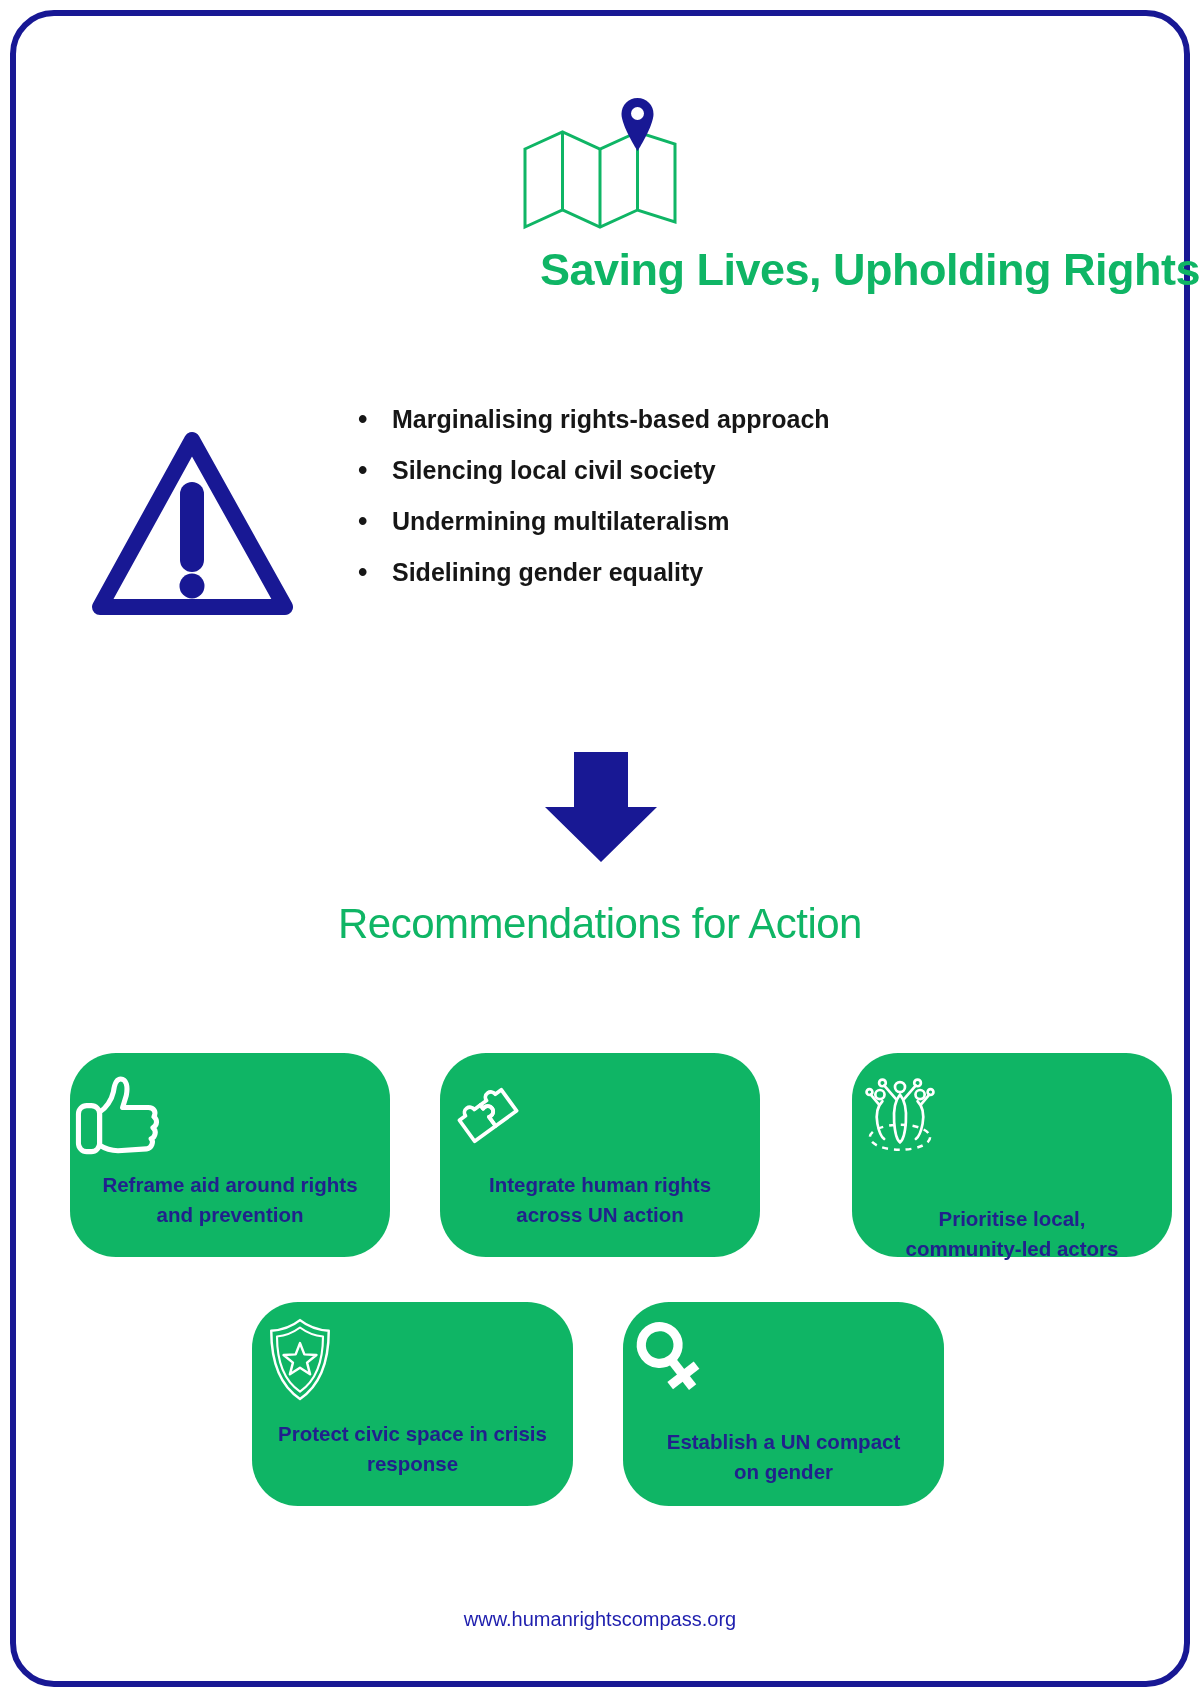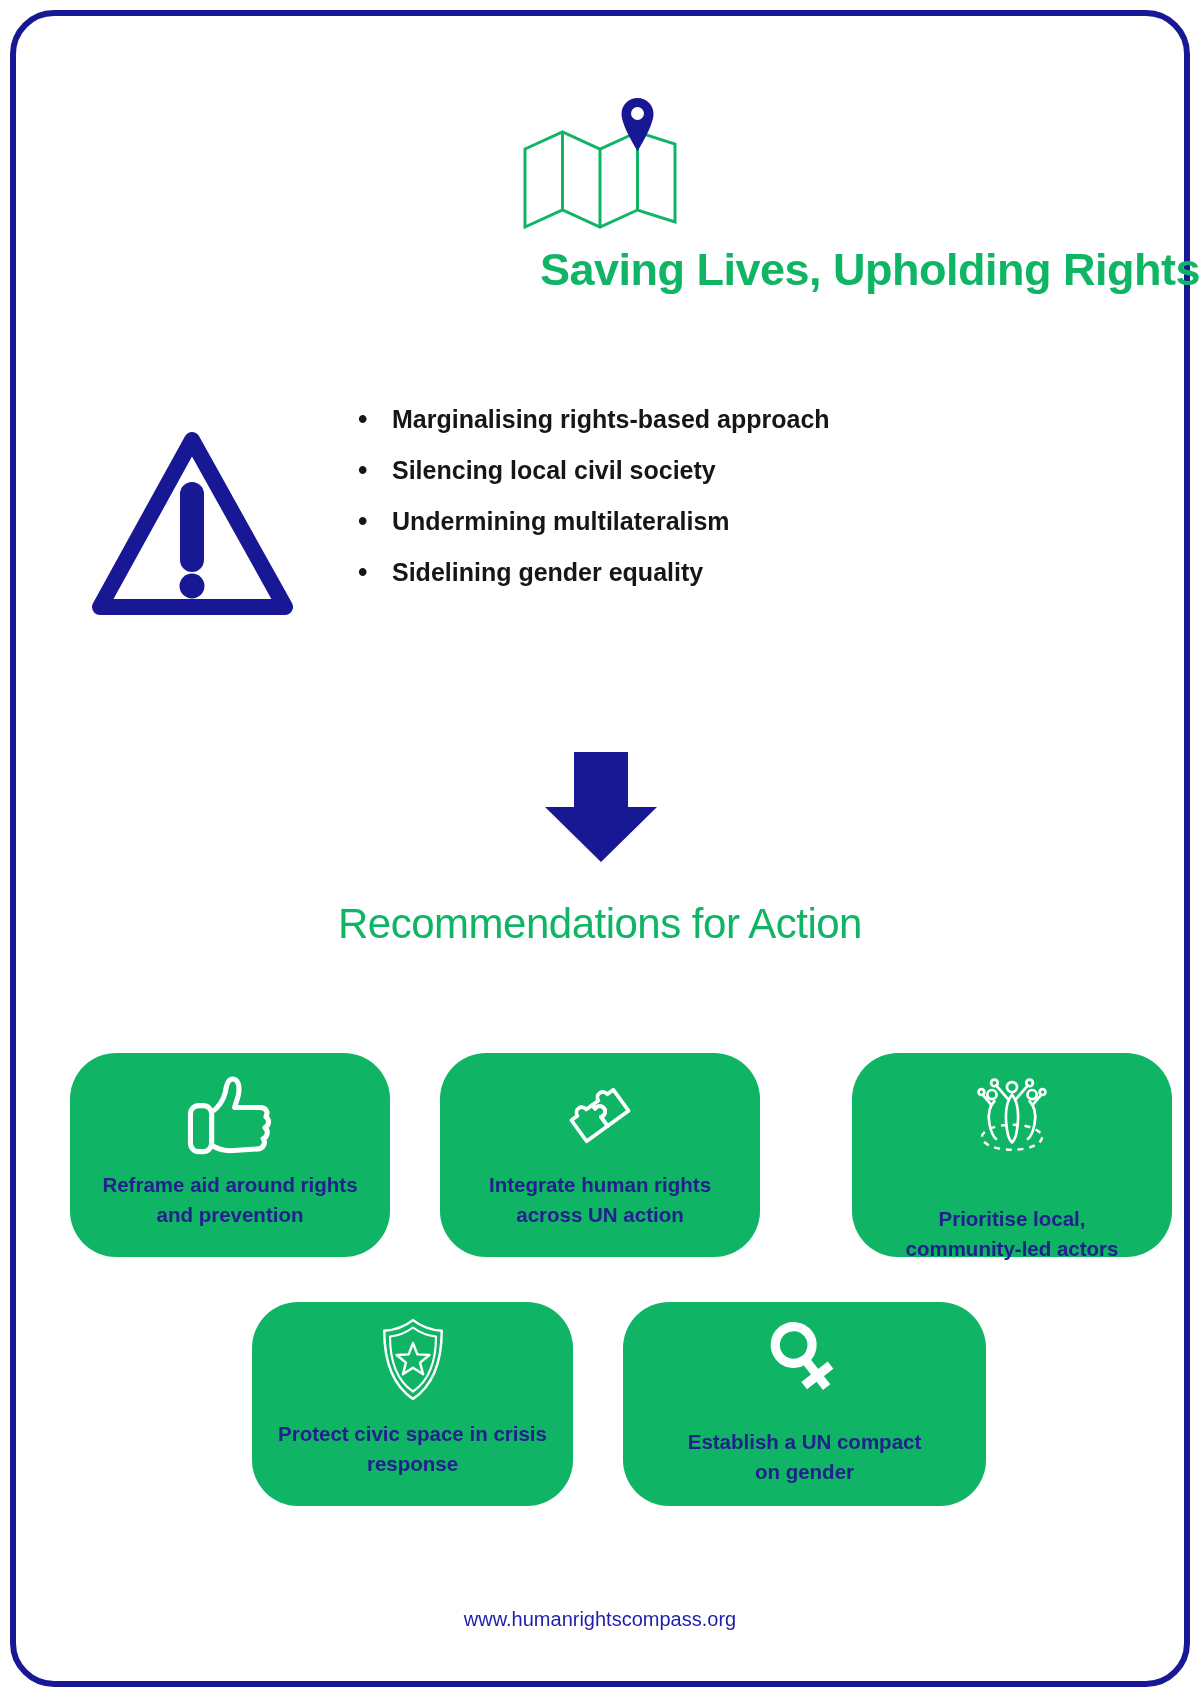--- a/index.html
+++ b/index.html
@@ -34,33 +34,33 @@
   .risk-list li::before{
     content:"\2022";position:absolute;left:0;top:0;font-size:27px;
   }
   .down-arrow{position:absolute;left:545px;top:752px;}
   .rec-title{
     position:absolute;left:0;right:0;top:900px;margin:0;text-align:center;
     font-size:42px;font-weight:normal;color:var(--green);letter-spacing:-0.5px;
   }
   .card{
     position:absolute;width:320px;height:204px;background:var(--green);
-    border-radius:46px;display:flex;flex-direction:column;align-items:center;
+    border-radius:46px;display:flex;flex-direction:column;
   }
   .card .card-icon{margin-top:14px;flex:0 0 auto;}
   .card .card-label{
     flex:1;display:flex;align-items:center;justify-content:center;
     text-align:center;font-size:20.5px;font-weight:bold;color:var(--card_text);
     line-height:30px;white-space:pre-line;padding:0 10px 16px 10px;
   }
   .c1{left:70px;top:1053px;}
   .c2{left:440px;top:1053px;}
   .c3{left:852px;top:1053px;gap:45px;}
   .c4{left:252px;top:1302px;width:321px;}
-  .c5{left:623px;top:1302px;width:363px;gap:15px;}
+  .c5{left:623px;top:1302px;width:321px;gap:15px;}
   .site-footer{
     position:absolute;left:0;right:0;top:1608px;text-align:center;
     font-size:20px;font-weight:normal;color:var(--footer_text);
   }
 </style>
 </head>
 <body>
 
 <div id="poster">
   <div class="frame"></div>

